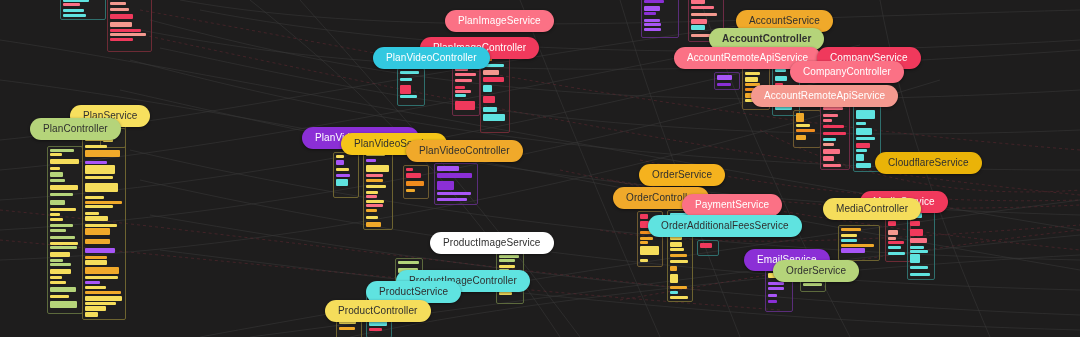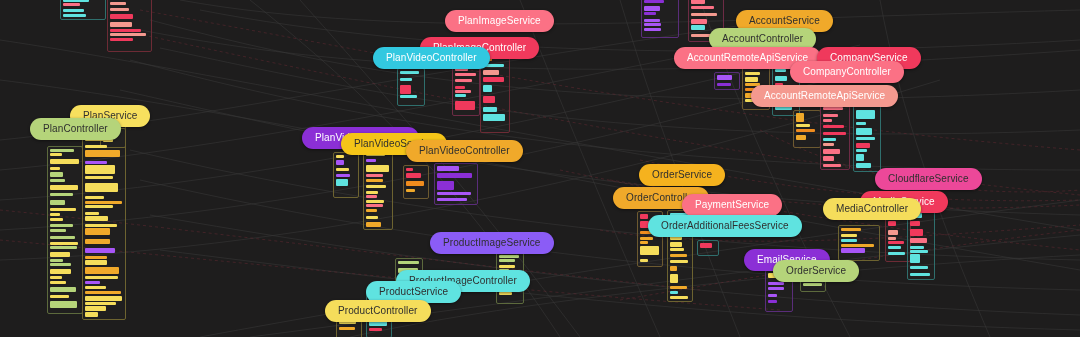--- a/index.html
+++ b/index.html
@@ -383,32 +383,32 @@
   <div id="pills">
       <div class="pill light" style="left: 70px; top: 105px; background: rgb(247, 224, 94); z-index: 10;">PlanService</div>
       <div class="pill light" style="left: 30px; top: 118px; background: rgb(181, 212, 122); z-index: 11;">PlanController</div>
       <div class="pill dark" style="left: 445px; top: 10px; background: rgb(251, 113, 133); z-index: 12;">PlanImageService</div>
       <div class="pill dark" style="left: 420px; top: 37px; background: rgb(240, 57, 92); z-index: 13;">PlanImageController</div>
       <div class="pill dark" style="left: 373px; top: 47px; background: rgb(50, 200, 224); z-index: 14;">PlanVideoController</div>
       <div class="pill dark" style="left: 302px; top: 127px; background: rgb(139, 47, 214); z-index: 15;">PlanVideoController</div>
       <div class="pill light" style="left: 341px; top: 133px; background: rgb(245, 197, 24); z-index: 16;">PlanVideoService</div>
       <div class="pill light" style="left: 406px; top: 140px; background: rgb(240, 169, 42); z-index: 17;">PlanVideoController</div>
       <div class="pill light" style="left: 736px; top: 10px; background: rgb(240, 169, 42); z-index: 18;">AccountService</div>
-      <div class="pill light" style="left: 709px; top: 28px; background: rgb(181, 212, 122); z-index: 19;">AccountController</div>
+      <div class="pill light" style="left: 709px; top: 28px; background: rgb(181, 212, 122); z-index: 19; font-weight: bold;">AccountController</div>
       <div class="pill dark" style="left: 674px; top: 47px; background: rgb(251, 113, 133); z-index: 20;">AccountRemoteApiService</div>
       <div class="pill dark" style="left: 817px; top: 47px; background: rgb(240, 57, 92); z-index: 21;">CompanyService</div>
       <div class="pill dark" style="left: 790px; top: 61px; background: rgb(251, 113, 133); z-index: 22;">CompanyController</div>
       <div class="pill dark" style="left: 751px; top: 85px; background: rgb(244, 153, 143); z-index: 23;">AccountRemoteApiService</div>
       <div class="pill light" style="left: 639px; top: 164px; background: rgb(245, 178, 30); z-index: 24;">OrderService</div>
       <div class="pill light" style="left: 613px; top: 187px; background: rgb(240, 169, 42); z-index: 25;">OrderController</div>
       <div class="pill dark" style="left: 682px; top: 194px; background: rgb(251, 113, 133); z-index: 26;">PaymentService</div>
       <div class="pill light" style="left: 648px; top: 215px; background: rgb(95, 227, 224); z-index: 27;">OrderAdditionalFeesService</div>
-      <div class="pill light" style="left: 875px; top: 168px; background: #ec4899; z-index: 28;">CloudflareService</div>
+      <div class="pill light" style="left: 875px; top: 152px; background: #eab308; z-index: 28;">CloudflareService</div>
       <div class="pill dark" style="left: 860px; top: 191px; background: rgb(240, 57, 92); z-index: 29;">MediaService</div>
       <div class="pill light" style="left: 823px; top: 198px; background: rgb(245, 221, 91); z-index: 30;">MediaController</div>
-      <div class="pill light" style="left: 430px; top: 232px; background: #8b5cf6; z-index: 31;">ProductImageService</div>
+      <div class="pill light" style="left: 430px; top: 232px; background: #ffffff; z-index: 31;">ProductImageService</div>
       <div class="pill light" style="left: 396px; top: 270px; background: rgb(95, 227, 224); z-index: 32;">ProductImageController</div>
       <div class="pill light" style="left: 366px; top: 281px; background: rgb(95, 227, 224); z-index: 33;">ProductService</div>
       <div class="pill light" style="left: 325px; top: 300px; background: rgb(245, 221, 91); z-index: 34;">ProductController</div>
       <div class="pill dark" style="left: 744px; top: 249px; background: rgb(139, 47, 214); z-index: 35;">EmailService</div>
       <div class="pill light" style="left: 773px; top: 260px; background: rgb(181, 212, 122); z-index: 36;">OrderService</div>
     </div>
 </div>
 
 </body></html>

